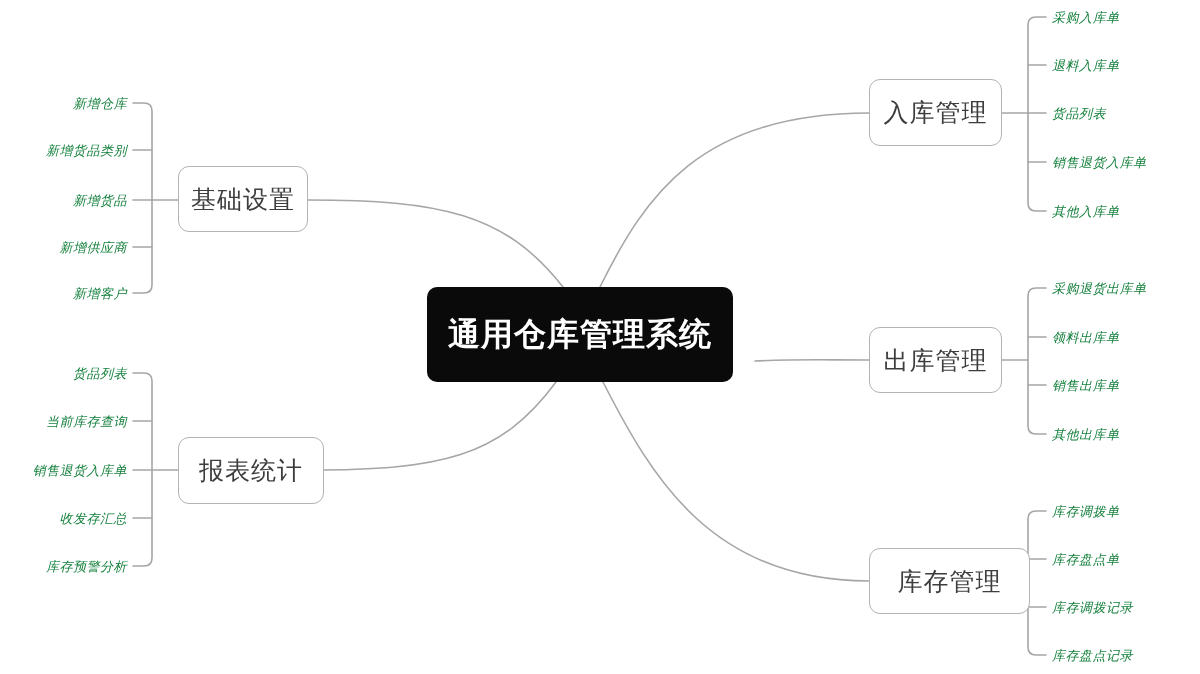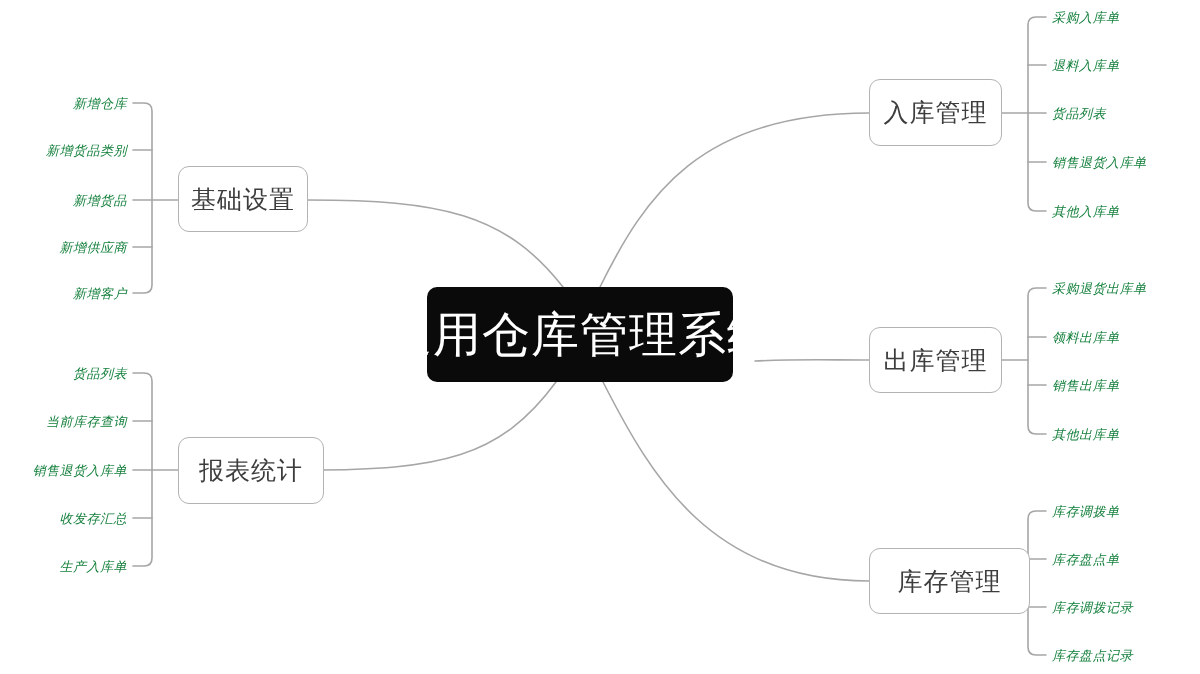--- a/index.html
+++ b/index.html
@@ -22,22 +22,22 @@
     stroke-width: 1.6;
     stroke-linecap: round;
   }
   .root-node {
     position: absolute;
     left: 427px; top: 287px;
     width: 306px; height: 95px;
     background: #0a0a0a;
     border-radius: 10px;
     color: #ffffff;
-    font-size: 48px;
-    font-weight: normal;
+    font-size: 32px;
+    font-weight: bold;
     letter-spacing: 1px;
     display: flex;
     align-items: center;
     justify-content: center;
     white-space: nowrap;
     box-sizing: border-box;
   }
   .branch-box {
     position: absolute;
     background: #ffffff;
@@ -117,21 +117,21 @@
   <div class="leaf left" style="right:1073px; top:103px;">新增仓库</div>
   <div class="leaf left" style="right:1073px; top:150px;">新增货品类别</div>
   <div class="leaf left" style="right:1073px; top:200px;">新增货品</div>
   <div class="leaf left" style="right:1073px; top:247px;">新增供应商</div>
   <div class="leaf left" style="right:1073px; top:293px;">新增客户</div>
 
   <div class="leaf left" style="right:1073px; top:373px;">货品列表</div>
   <div class="leaf left" style="right:1073px; top:421px;">当前库存查询</div>
   <div class="leaf left" style="right:1073px; top:470px;">销售退货入库单</div>
   <div class="leaf left" style="right:1073px; top:518px;">收发存汇总</div>
-  <div class="leaf left" style="right:1073px; top:566px;">生产入库单</div>
+  <div class="leaf left" style="right:1073px; top:566px;">库存预警分析</div>
 
   <div class="leaf" style="left:1052px; top:17px;">采购入库单</div>
   <div class="leaf" style="left:1052px; top:65px;">退料入库单</div>
   <div class="leaf" style="left:1052px; top:113px;">货品列表</div>
   <div class="leaf" style="left:1052px; top:162px;">销售退货入库单</div>
   <div class="leaf" style="left:1052px; top:211px;">其他入库单</div>
 
   <div class="leaf" style="left:1052px; top:288px;">采购退货出库单</div>
   <div class="leaf" style="left:1052px; top:337px;">领料出库单</div>
   <div class="leaf" style="left:1052px; top:385px;">销售出库单</div>

